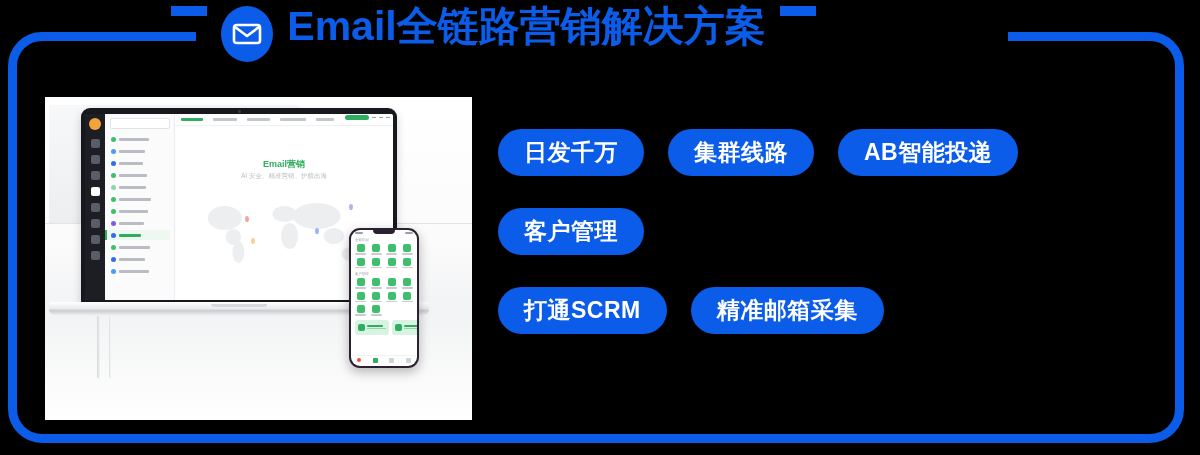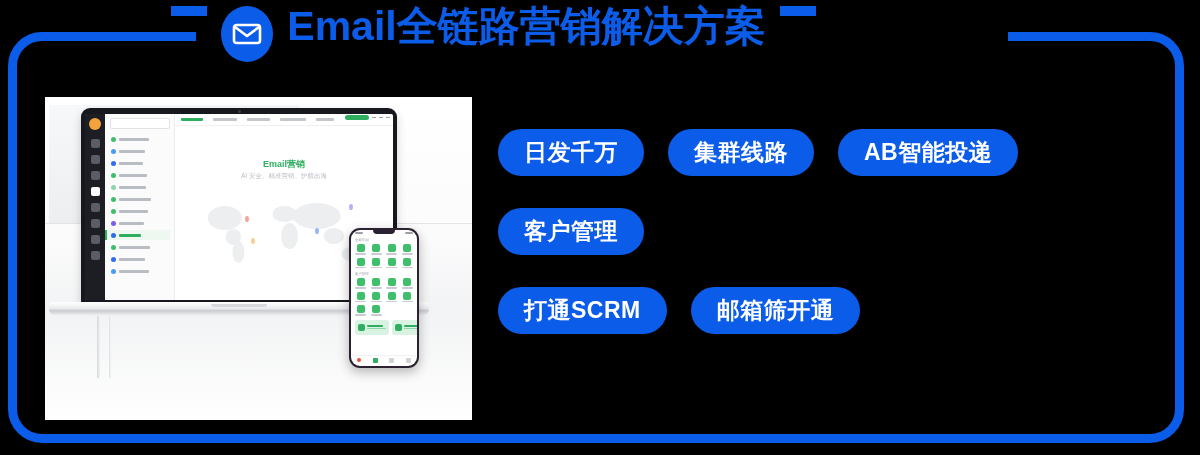--- a/index.html
+++ b/index.html
@@ -659,16 +659,16 @@
     <div class="pill">集群线路</div>
     <div class="pill">AB智能投递</div>
   </div>
 
   <div class="pill-row">
     <div class="pill">客户管理</div>
   </div>
 
   <div class="pill-row">
     <div class="pill">打通SCRM</div>
-    <div class="pill">邮箱筛开通</div>
+    <div class="pill">精准邮箱采集</div>
   </div>
 
 </div>
 
 </body></html>

